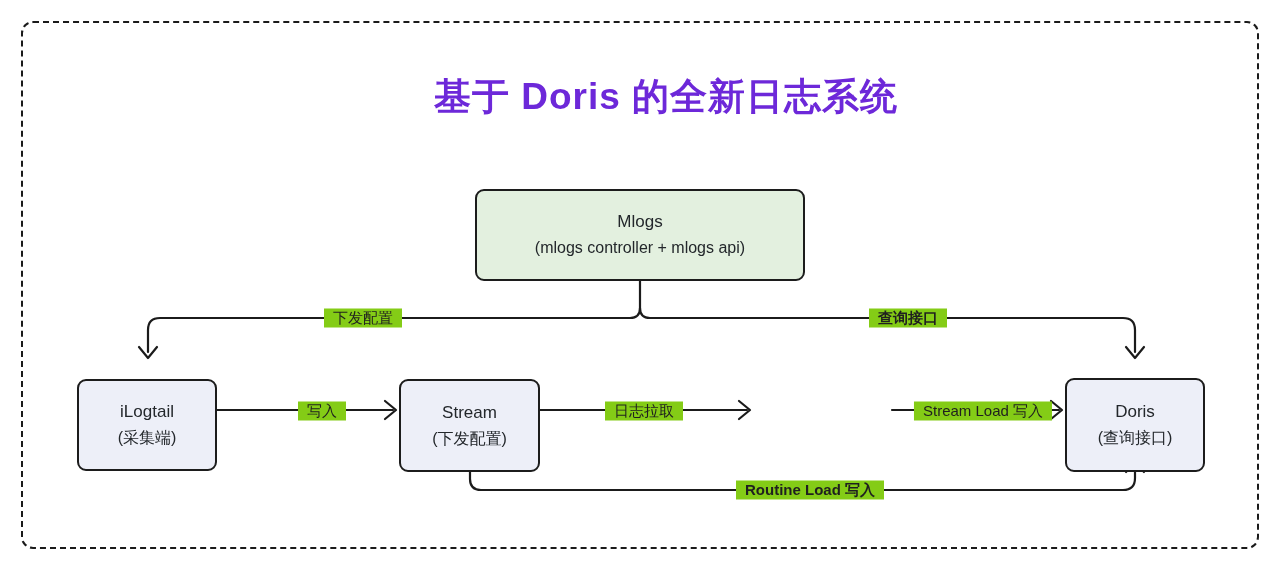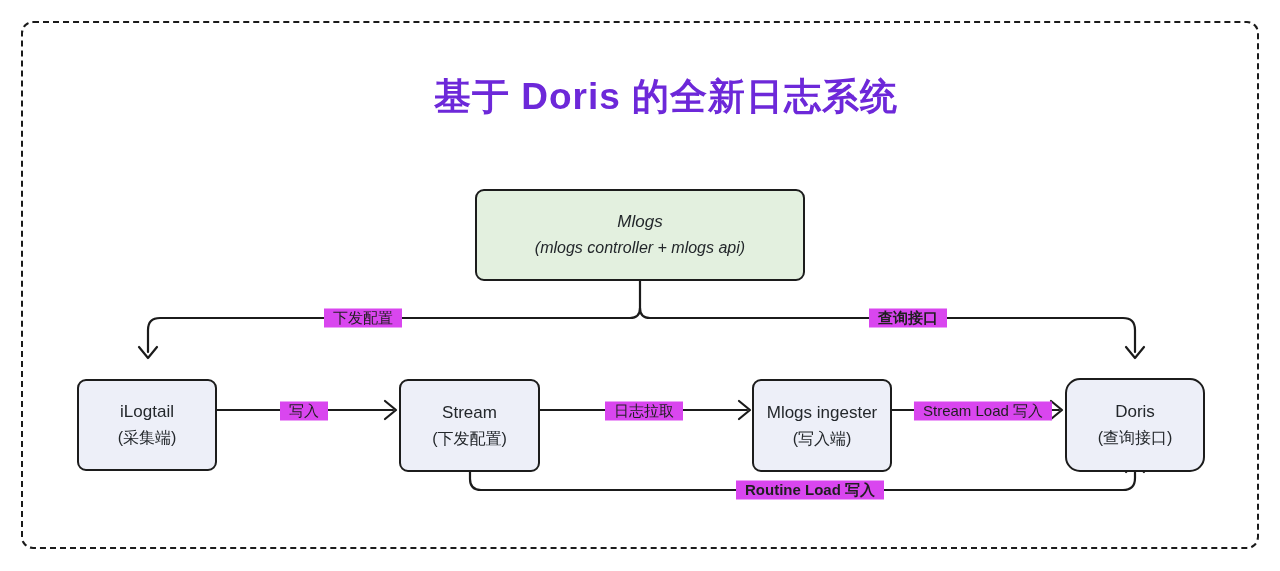--- a/index.html
+++ b/index.html
@@ -39,39 +39,38 @@
     text-align:center;
     color:#23272b;
     line-height:26px;
     box-sizing:border-box;
   }
   .node .l1{font-size:17px;}
   .node .l2{font-size:16px;}
   .node-mlogs{
     left:475px;top:189px;width:330px;height:92px;
     background:#e3f0df;
-    font-style:italic;
   }
   .node-lav{background:#edeff8;margin-top:15px;}
   .node-ilogtail{left:77px;top:364px;width:140px;height:92px;}
   .node-kafka{left:399px;top:364px;width:141px;height:93px;}
   .node-ingester{left:752px;top:364px;width:140px;height:93px;}
-  .node-doris{left:1065px;top:363px;width:140px;height:94px;border-radius:15px;}
+  .node-doris{left:1065px;top:363px;width:140px;height:94px;}
   .edge-label{
     position:absolute;
     transform:translate(-50%,-50%);
-    background:#d946ef;
+    background:#84cc16;
     padding:0 9px;
     font-size:15px;
     color:#1f1f1f;
     white-space:nowrap;
   }
   .lbl-dispatch{left:363px;top:318px;}
   .lbl-query{left:908px;top:318px;font-weight:bold;}
-  .lbl-write{left:304px;top:411px;}
+  .lbl-write{left:322px;top:411px;}
   .lbl-pull{left:644px;top:411px;font-family:Liberation Mono, monospace;}
   .lbl-stream{left:983px;top:411px;}
   .lbl-routine{left:810px;top:490px;font-weight:bold;}
   .watermark{
     position:absolute;
     right:16px;top:524px;
     font-size:28px;
     font-weight:700;
     color:#fcfcfc;
     letter-spacing:1px;
@@ -120,24 +119,20 @@
   <div class="node node-lav node-ilogtail">
     <span class="l1">iLogtail</span>
     <span class="l2">(采集端)</span>
   </div>
 
   <div class="node node-lav node-kafka">
     <span class="l1">Stream</span>
     <span class="l2">(下发配置)</span>
   </div>
 
-  <div class="node node-lav node-ingester">
-    <span class="l1">Mlogs ingester</span>
-    <span class="l2">(写入端)</span>
-  </div>
 
   <div class="node node-lav node-doris">
     <span class="l1">Doris</span>
     <span class="l2">(查询接口)</span>
   </div>
 
   <div class="edge-label lbl-dispatch">下发配置</div>
   <div class="edge-label lbl-query">查询接口</div>
   <div class="edge-label lbl-write">写入</div>
   <div class="edge-label lbl-pull">日志拉取</div>

